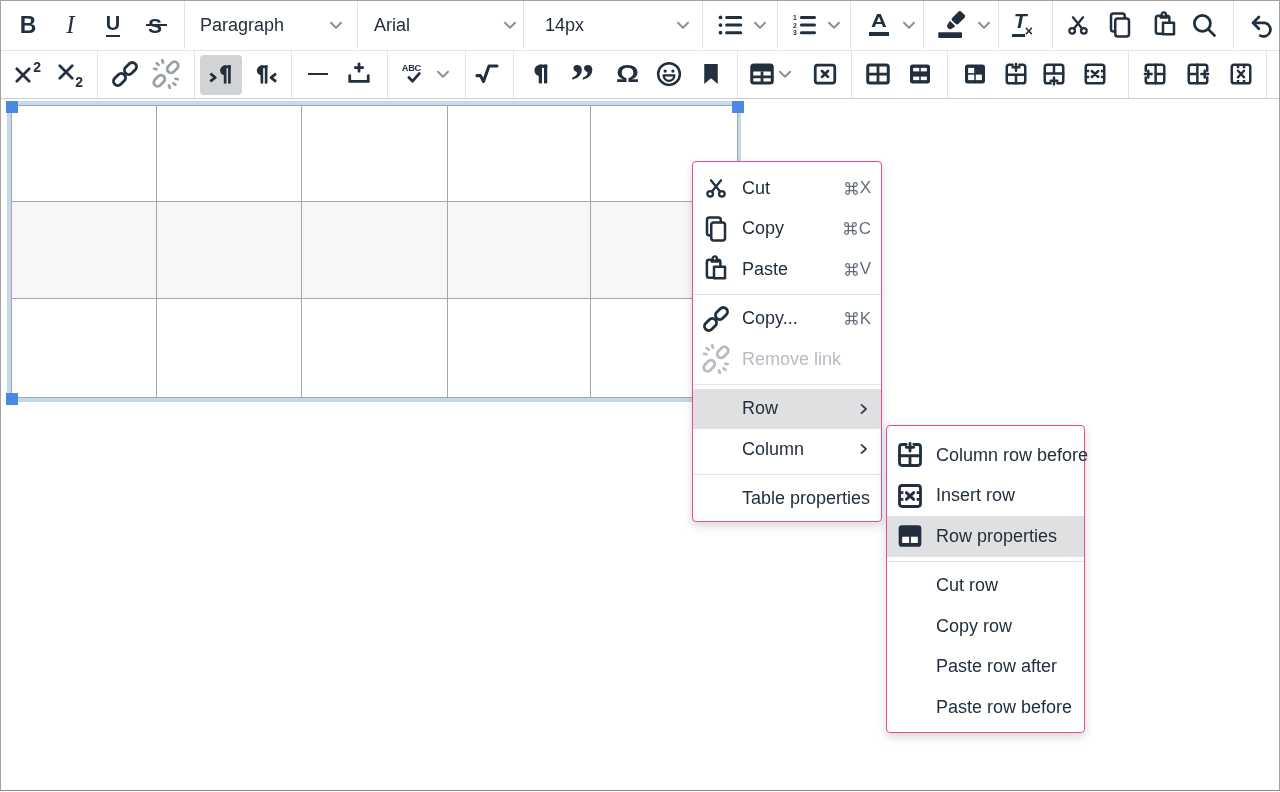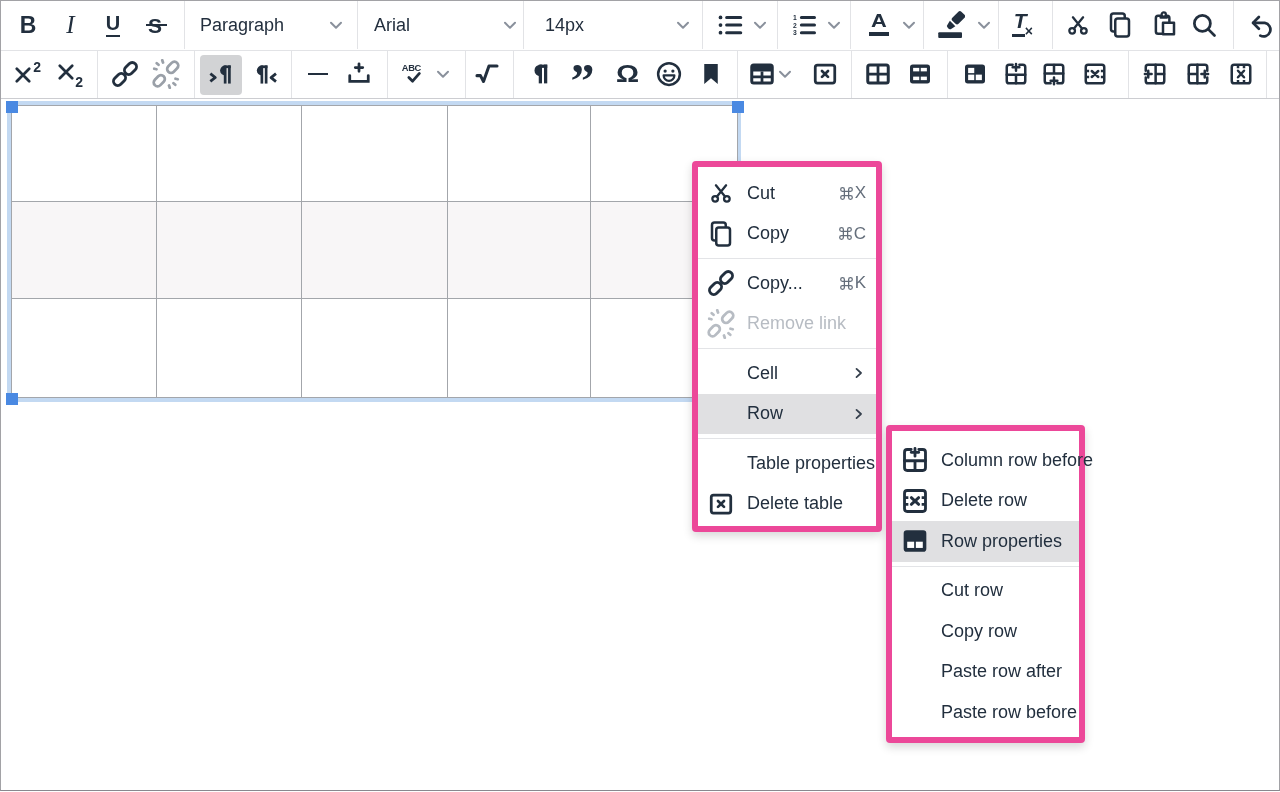--- a/index.html
+++ b/index.html
@@ -27,21 +27,21 @@
   #bluebox { position:absolute; left:6px; top:1.3px; width:734px; height:auto;
     border:4px solid #c3d9f2; }
   table { border-collapse:collapse; table-layout:fixed; width:726px; }
   td { border:1px solid #a3a6ab; padding:0; }
   tr:nth-child(1) td { height:96px; }
   tr:nth-child(2) td { height:97px; }
   tr:nth-child(3) td { height:99px; }
   tr.tint td { background:#f8f6f7; }
   .hdl { position:absolute; width:12px; height:12px; background:#4a89e2; }
   
-  .menu { position:absolute; background:#fff; border:6px solid #ec4899; border-radius:4px;
+  .menu { position:absolute; background:#fff; border:1px solid #ec4899; border-radius:4px;
     box-shadow:0 4px 10px rgba(0,0,0,.16); }
   .mi { position:relative; height:40.5px; display:flex; align-items:center; color:#222f3e;
     font-size:18px; }
   .mi .mic { position:absolute; left:11px; top:50%; transform:translateY(-50%); width:24px;
     height:24px; display:flex; align-items:center; justify-content:center; }
   .mi .lbl { position:absolute; left:49px; white-space:nowrap; }
   .mi .sc { position:absolute; right:10px; display:flex; align-items:center; gap:0px;
     color:#646e7b; font-size:17px; }
   .mi .car { position:absolute; right:13px; top:50%; transform:translateY(-50%); }
   .msep { height:1px; background:#e3e4e7; margin:4px 0; }
@@ -470,20 +470,34 @@
           <svg width="30" height="30" viewBox="0 0 24 24" fill="none" stroke="#222f3e" stroke-width="2" stroke-linejoin="round">
             <rect x="4.8" y="2.8" width="11" height="14.4" rx="2"></rect>
             <rect x="8.2" y="6.8" width="11" height="14.4" rx="2" fill="#fff"></rect>
           </svg>
         </span>
         <span class="lbl">Copy</span>
         <span class="sc"><svg width="17" height="17" viewBox="0 0 24 24" fill="none" stroke="#646e7b" stroke-width="1.8">
             <path d="M9 9 h6 v6 h-6 z M9 9 V6.4 A2.6 2.6 0 1 0 6.4 9 Z M15 9 V6.4 A2.6 2.6 0 1 1 17.6 9 Z M9 15 H6.4 A2.6 2.6 0 1 0 9 17.6 Z M15 15 H17.6 A2.6 2.6 0 1 1 15 17.6 Z"></path>
           </svg>C</span>
       </div>
+    <div class="mi">
+        <span class="mic">
+          <svg width="30" height="30" viewBox="0 0 24 24" fill="none" stroke="#222f3e" stroke-width="2" stroke-linejoin="round">
+            <rect x="4.7" y="4.6" width="10.8" height="14.4" rx="1.8"></rect>
+            <rect x="7.6" y="4" width="6.8" height="3" rx="0.8" fill="#222f3e" stroke="none"></rect>
+            <circle cx="11" cy="3.6" r="1.7" fill="#fff" stroke="#222f3e" stroke-width="1.8"></circle>
+            <rect x="10.4" y="10.2" width="8.8" height="9.2" fill="#fff"></rect>
+          </svg>
+        </span>
+        <span class="lbl">Paste</span>
+        <span class="sc"><svg width="17" height="17" viewBox="0 0 24 24" fill="none" stroke="#646e7b" stroke-width="1.8">
+            <path d="M9 9 h6 v6 h-6 z M9 9 V6.4 A2.6 2.6 0 1 0 6.4 9 Z M15 9 V6.4 A2.6 2.6 0 1 1 17.6 9 Z M9 15 H6.4 A2.6 2.6 0 1 0 9 17.6 Z M15 15 H17.6 A2.6 2.6 0 1 1 15 17.6 Z"></path>
+          </svg>V</span>
+      </div>
     <div class="msep"></div>
     <div class="mi">
         <span class="mic">
           <svg width="30" height="30" viewBox="0 0 24 24" fill="none" stroke="#222f3e" stroke-width="2.3">
             <g transform="rotate(45 12 12)">
               <rect x="8.6" y="0.4" width="6.8" height="10.8" rx="3.4"></rect>
               <rect x="8.6" y="12.8" width="6.8" height="10.8" rx="3.4"></rect>
             </g>
           </svg>
         </span>
@@ -498,48 +512,39 @@
             <g transform="rotate(45 12 12)">
               <rect x="8.9" y="-0.6" width="6.2" height="10" rx="3.1"></rect>
               <rect x="8.9" y="14.6" width="6.2" height="10" rx="3.1"></rect>
             </g>
             <path d="M9.6 2.8 L9 1 M6 4.6 L4.6 3.4 M4.4 8.2 L2.6 7.8 M14.4 21.2 L15 23 M18 19.4 L19.4 20.6 M19.6 15.8 L21.4 16.2"></path>
           </svg>
         </span>
         <span class="lbl">Remove link</span>
       </div>
     <div class="msep"></div>
-    <div class="mi">
-        <span class="lbl">Cell</span>
-        <span class="car">
-          <svg width="9" height="13" viewBox="0 0 10 14">
-            <path d="M2.8 2.4 L7.8 7 L2.8 11.6" fill="none" stroke="#36404d" stroke-width="2" stroke-linecap="round" stroke-linejoin="round"></path>
-          </svg>
-        </span>
-      </div>
     <div class="mi hl">
         <span class="lbl">Row</span>
         <span class="car">
           <svg width="9" height="13" viewBox="0 0 10 14">
             <path d="M2.8 2.4 L7.8 7 L2.8 11.6" fill="none" stroke="#36404d" stroke-width="2" stroke-linecap="round" stroke-linejoin="round"></path>
           </svg>
         </span>
       </div>
+    <div class="mi">
+        <span class="lbl">Column</span>
+        <span class="car">
+          <svg width="9" height="13" viewBox="0 0 10 14">
+            <path d="M2.8 2.4 L7.8 7 L2.8 11.6" fill="none" stroke="#36404d" stroke-width="2" stroke-linecap="round" stroke-linejoin="round"></path>
+          </svg>
+        </span>
+      </div>
     <div class="msep"></div>
     <div class="mi">
         <span class="lbl">Table properties</span>
-      </div>
-    <div class="mi">
-        <span class="mic">
-          <svg width="30" height="30" viewBox="0 0 24 24" fill="none" stroke="#222f3e" stroke-width="2.2">
-            <rect x="4.2" y="4.8" width="15.6" height="14.4" rx="1.8"></rect>
-            <path d="M9.6 9.6 l4.8 4.7 M14.4 9.6 l-4.8 4.7" stroke-linecap="round"></path>
-          </svg>
-        </span>
-        <span class="lbl">Delete table</span>
       </div>
   </div>
   <div class="menu" id="submenu" style="left:885px; top:424px; width:199px; padding:9px 0 4px 0;">
     <div class="mi">
         <span class="mic">
           <svg width="34" height="34" viewBox="0 0 24 24" fill="none" stroke="#222f3e" stroke-width="2" stroke-linecap="round" stroke-linejoin="round">
             <path d="M9.3 4.6 H6.5 a1.9 1.9 0 0 0 -1.9 1.9 V17.5 a1.9 1.9 0 0 0 1.9 1.9 H17.5 a1.9 1.9 0 0 0 1.9 -1.9 V6.5 a1.9 1.9 0 0 0 -1.9 -1.9 h-2.8"></path>
             <path d="M12 3.9 v5.4 M9.3 6.6 h5.4"></path>
             <path d="M4.6 12.5 h14.8 M12 12.5 v6.8"></path>
           </svg>
@@ -547,21 +552,21 @@
         <span class="lbl">Column row before</span>
       </div>
     <div class="mi">
         <span class="mic">
           <svg width="34" height="34" viewBox="0 0 24 24" fill="none" stroke="#222f3e" stroke-width="2" stroke-linejoin="round">
             <rect x="4.6" y="4.6" width="14.8" height="14.8" rx="1.9"></rect>
             <path d="M4.6 9.6 h2.7 M4.6 14.4 h2.7 M19.4 9.6 h-2.7 M19.4 14.4 h-2.7"></path>
             <path d="M9.4 9.6 l5.2 4.8 M14.6 9.6 l-5.2 4.8" stroke-linecap="round"></path>
           </svg>
         </span>
-        <span class="lbl">Delete row</span>
+        <span class="lbl">Insert row</span>
       </div>
     <div class="mi hl">
         <span class="mic">
           <svg width="34" height="34" viewBox="0 0 24 24">
             <path fill="#222f3e" d="M6.2 4.4 h11.6 a2.2 2.2 0 0 1 2.2 2.2 v10.8 a2.2 2.2 0 0 1 -2.2 2.2 H6.2 a2.2 2.2 0 0 1 -2.2 -2.2 V6.6 a2.2 2.2 0 0 1 2.2 -2.2 z"></path>
             <g fill="#fff">
               <rect x="6.5" y="12.5" width="4.9" height="4.4"></rect>
               <rect x="12.6" y="12.5" width="4.9" height="4.4"></rect>
             </g>
           </svg>

